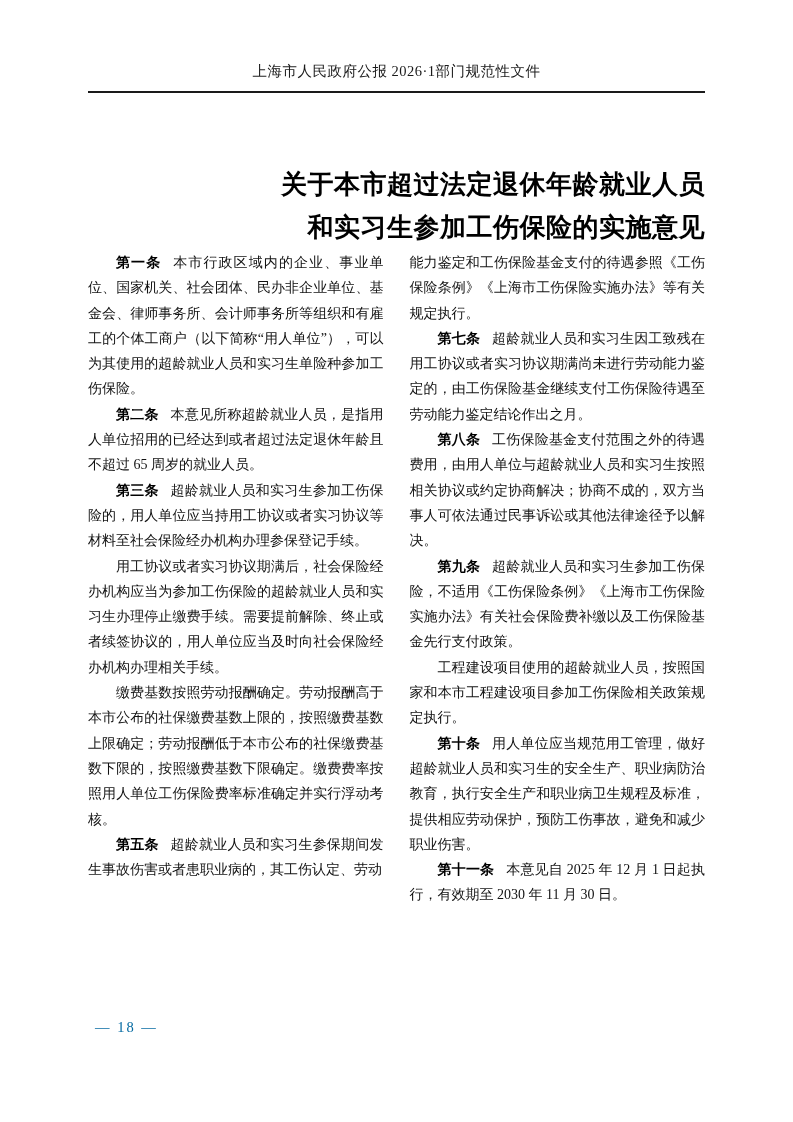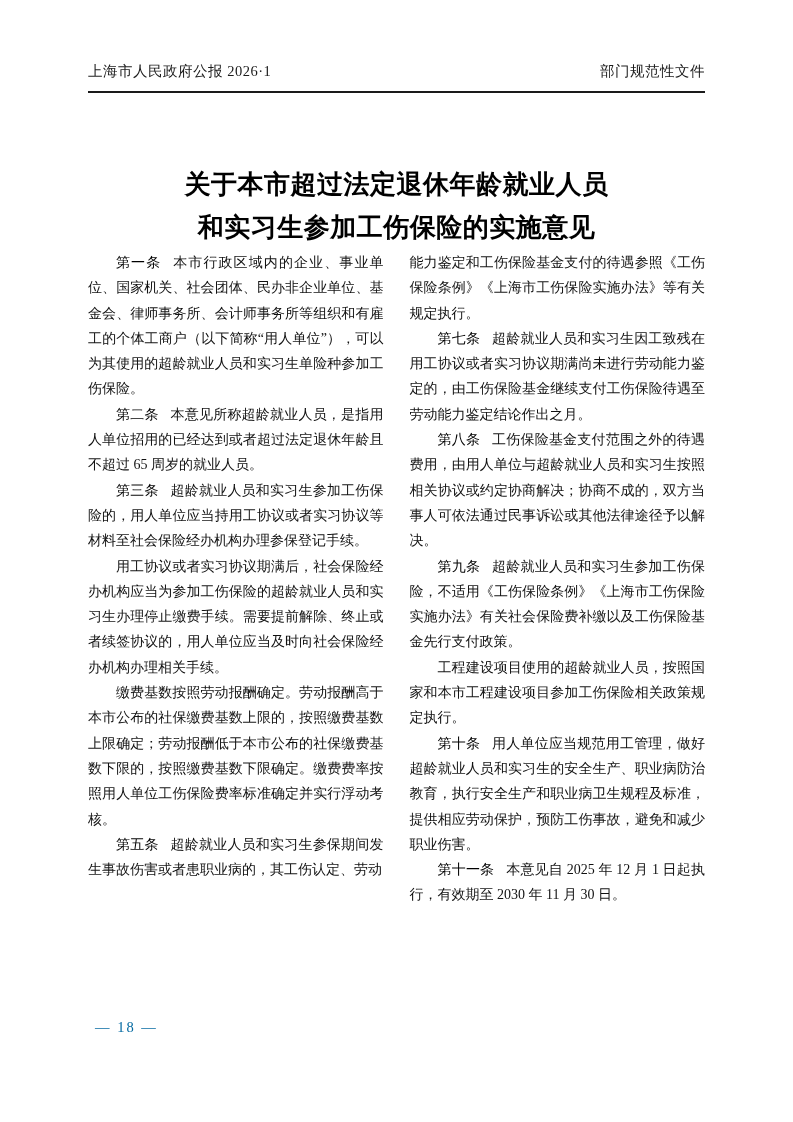--- a/index.html
+++ b/index.html
@@ -15,40 +15,40 @@
     overflow: hidden;
     font-family: "Liberation Serif", "DejaVu Serif", serif;
     color: #111111;
   }
   .page-header {
     position: absolute;
     top: 62px;
     left: 88px;
     width: 617px;
     display: flex;
-    justify-content: space-between;
+    justify-content: center;
     align-items: baseline;
     font-size: 14.5px;
     letter-spacing: 0.5px;
     color: #1a1a1a;
   }
   .header-rule {
     position: absolute;
     top: 91px;
     left: 88px;
     width: 617px;
     height: 1.6px;
     background: #1a1a1a;
   }
   .doc-title {
     position: absolute;
     top: 163px;
     left: 88px;
     width: 617px;
-    text-align: center;
+    text-align: right;
     font-family: "Liberation Sans", "DejaVu Sans", sans-serif;
     font-weight: bold;
     font-size: 26px;
     line-height: 43px;
     letter-spacing: 0.5px;
     color: #000000;
   }
   .columns {
     position: absolute;
     top: 250px;
@@ -66,21 +66,21 @@
     font-size: 14px;
     line-height: 25.3px;
     text-align: justify;
     text-indent: 2em;
     color: #111111;
   }
   .para.no-indent {
     text-indent: 0;
   }
   .para .lead {
-    font-weight: normal;
+    font-weight: bold;
     margin-right: 0.85em;
     color: #000000;
     margin-top: 20px;
   }
   .page-number {
     position: absolute;
     top: 1019px;
     left: 95px;
     font-size: 14.5px;
     letter-spacing: 2px;

